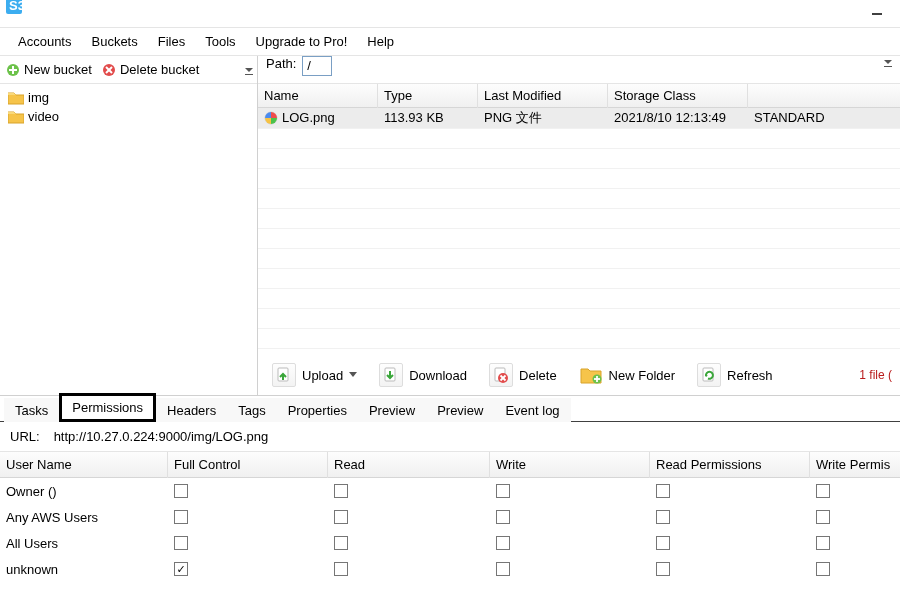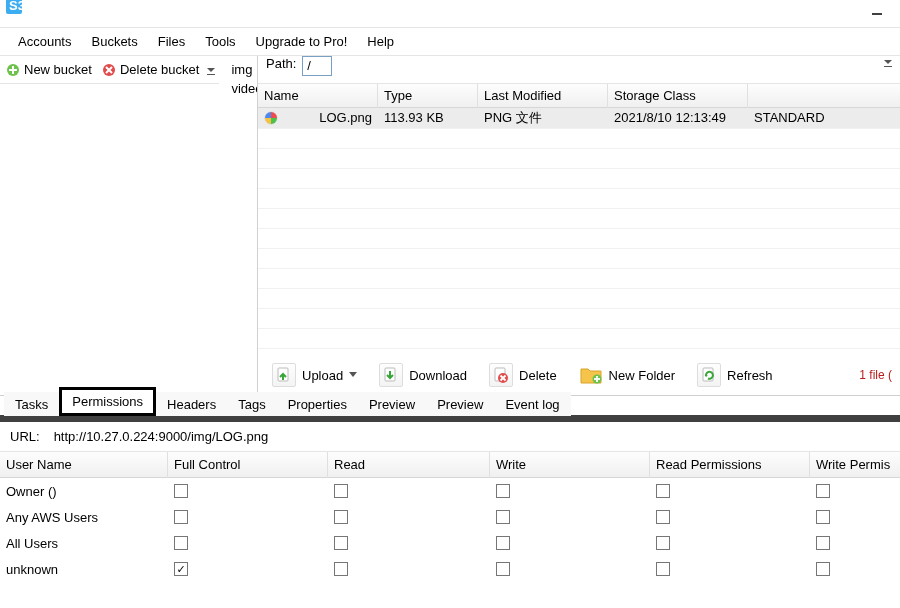--- a/index.html
+++ b/index.html
@@ -7,21 +7,21 @@
   
   .titlebar { height: 28px; display:flex; align-items:center; padding:0 6px; border-bottom:1px solid #e5e5e5; }
   .titlebar .icon { width:16px; height:32px; margin-right:6px; }
   .titlebar .spacer { flex:1; }
   .win-btn { width:34px; height:22px; display:flex; align-items:center; justify-content:center; }
   
   .menubar { height:28px; display:flex; align-items:center; padding:0 8px; border-bottom:1px solid #e5e5e5; }
   .menubar > div { padding:0 10px; line-height:28px; }
   
   .main { display:flex; height:340px; border-bottom:1px solid #d0d0d0; }
-  .left-pane { width:258px; display:flex; flex-direction:row; border-right:1px solid #d0d0d0; }
+  .left-pane { width:258px; display:flex; flex-direction:column; border-right:1px solid #d0d0d0; }
   .bucket-toolbar { height:28px; display:flex; align-items:center; padding:0 2px; border-bottom:1px solid #e5e5e5; gap:2px; }
   .bucket-toolbar .btn { display:flex; align-items:center; gap:4px; padding:2px 4px; }
   .bucket-toolbar .spacer { flex:1; }
   .bucket-toolbar .drop { width:10px; text-align:center; color:#555; }
   .tree { flex:1; padding:4px 4px; overflow:auto; }
   .tree-row { display:flex; align-items:center; gap:4px; padding:2px 4px; }
   .folder-svg { width:16px; height:14px; }
   
   .right-pane { flex:1; display:flex; flex-direction:column; min-width:0; }
   .path-row { height:28px; display:flex; align-items:flex-start; padding:0 8px; border-bottom:1px solid #e5e5e5; gap:6px; }
@@ -29,30 +29,30 @@
   .path-row .spacer { flex:1; }
   
   .filetable { flex:1; overflow:hidden; display:flex; flex-direction:column; }
   .ft-header, .ft-row { display:grid; grid-template-columns: 120px 100px 130px 140px 140px; }
   .ft-header { background:linear-gradient(#fdfdfd,#f0f0f0); height:24px; border-bottom:1px solid #d6d6d6; }
   .ft-header > div { padding:0 6px; line-height:24px; border-right:1px solid #e0e0e0; }
   .ft-body { flex:1; position:relative; }
   .ft-row { height:20px; }
   .ft-row.sel { background:#ececec; }
   .ft-row > div { padding:0 6px; line-height:20px; white-space:nowrap; overflow:hidden; }
-  .ft-row > div:first-child { display:flex; align-items:center; gap:12px;justify-content:space-between; }
+  .ft-row > div:first-child { display:flex; align-items:center; gap:4px; }
   .ft-grid { position:absolute; top:20px; left:0; right:0; bottom:0; background-image:linear-gradient(#f1f1f1 1px, transparent 1px); background-size:100% 20px; }
   
   .action-row { height:40px; display:flex; align-items:center; padding:0 8px; gap:10px; }
   .abtn { display:flex; align-items:center; gap:6px; padding:2px 6px; }
   .abtn .abox { width:24px; height:24px; border-radius:2px; background:linear-gradient(#fefefe,#f3f3f3); border:1px solid #ddd; display:flex; align-items:center; justify-content:center; position:relative; }
   .action-row .spacer { flex:1; }
   .file-count { color:#b91c1c; font-size:12px; }
   
-  .tabstrip { height:26px; display:flex; align-items:flex-end; padding:0 4px; border-bottom:7px solid #404040; gap:0; }
+  .tabstrip { height:26px; display:flex; align-items:flex-end; padding:0 4px; border-bottom:1px solid #404040; gap:0; }
   .tab { padding:4px 10px; border:1px solid transparent; border-bottom:none; position:relative; top:1px; background:#f8f8f8; }
   .tab.active { border:3px solid #000; background:#fff; font-weight:normal; }
   
   .url-row { height:30px; display:flex; align-items:center; padding:0 10px; gap:14px; border-bottom:1px solid #e5e5e5; }
   
   .perm-table { display:flex; flex-direction:column; width:100%; }
   .perm-header, .perm-row { display:grid; grid-template-columns: 168px 160px 162px 160px 160px 120px; height:26px; align-items:center; }
   .perm-header { background:linear-gradient(#fdfdfd,#f0f0f0); border-bottom:1px solid #d6d6d6; }
   .perm-header > div { padding:0 6px; line-height:26px; border-right:1px solid #e0e0e0; }
   .perm-row > div { padding:0 6px; }

